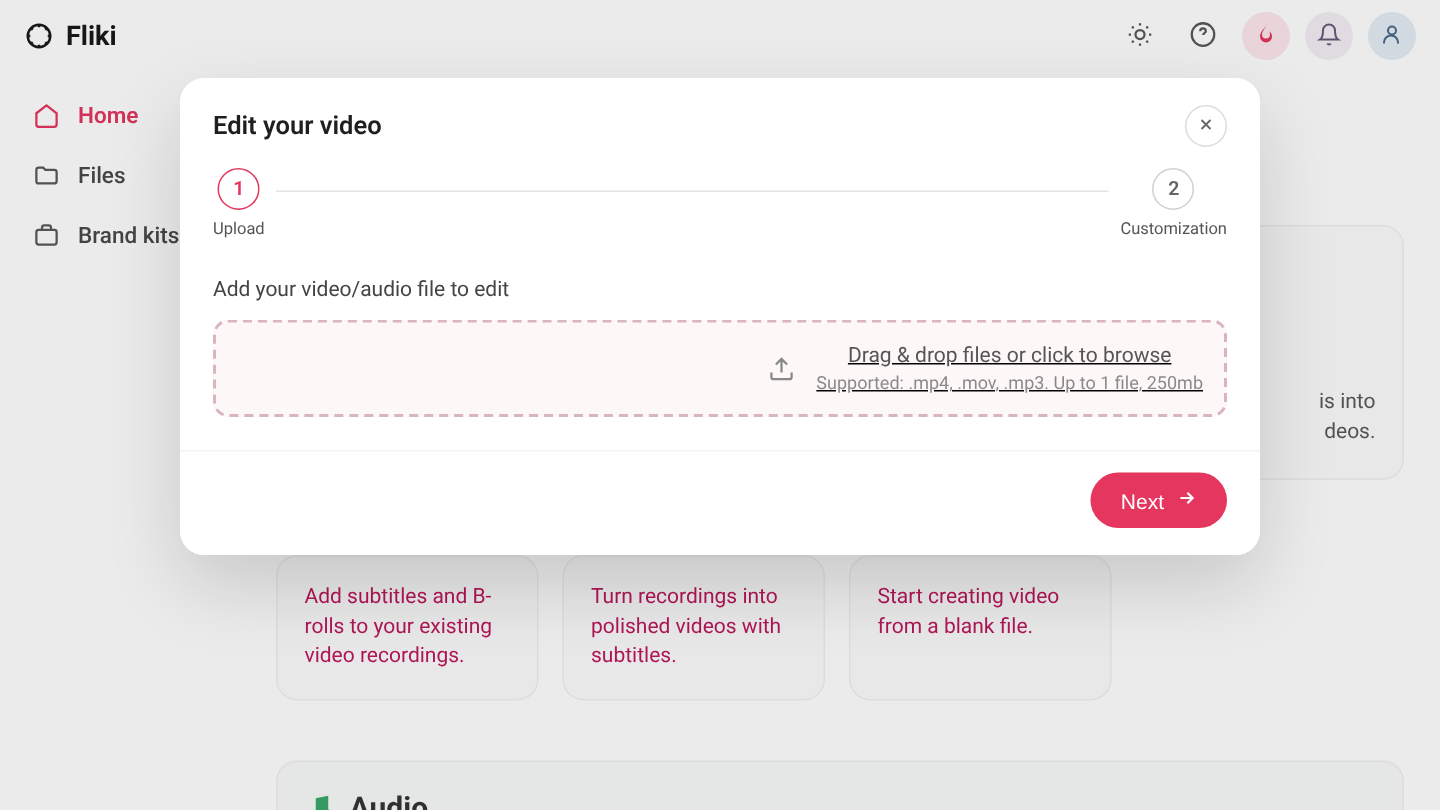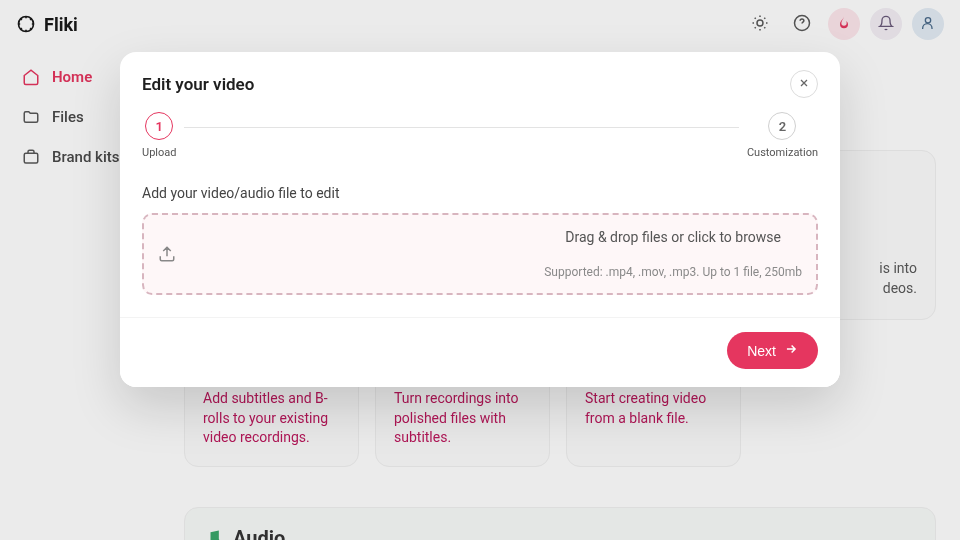--- a/index.html
+++ b/index.html
@@ -41,25 +41,25 @@
     
     .stepper { display: flex; align-items: center; padding: 0 22px 8px 22px; gap: 8px; }
     .step { display: flex; flex-direction: column; align-items: center; gap: 6px; }
     .step-circle { width: 28px; height: 28px; border-radius: 50%; border: 1.5px solid #d0d0d0; display: flex; align-items: center; justify-content: center; font-size: 13px; font-weight: 600; color: #666; background: #fff; }
     .step.active .step-circle { border-color: #e5365f; color: #e5365f; }
     .step-label { font-size: 11px; color: #555; }
     .step-line { flex: 1; height: 1px; background: #e3e3e3; margin-bottom: 16px; }
     
     .modal-body { padding: 18px 22px 22px 22px; }
     .body-label { font-size: 14px; color: #444; margin-bottom: 12px; }
-    .dropzone { border: 2px dashed #d8b5bf; border-radius: 10px; background: #fef7f8; padding: 14px; display: flex; align-items: center; justify-content: space-between; gap: 14px; cursor: pointer; }
+    .dropzone { border: 2px dashed #d8b5bf; border-radius: 10px; background: #fef7f8; padding: 14px; display: flex; align-items: center; justify-content: flex-end; gap: 14px; cursor: pointer; text-decoration: underline; }
     .upload-icon { width: 18px; height: 18px; }
     .drop-text { text-align: center; }
     .drop-main { font-size: 14px; color: #555; }
-    .drop-sub { font-size: 12px; color: #8a8a8a; margin-top: 20px; }
+    .drop-sub { font-size: 12px; color: #8a8a8a; margin-top: 3px; }
     
     .modal-footer { padding: 14px 22px 18px 22px; display: flex; justify-content: flex-end; background: #fff; border-top: 1px solid #f3f3f3; }
     .next-btn { background: #e5365f; color: #fff; border: none; padding: 10px 20px; border-radius: 24px; font-size: 14px; font-weight: 400; display: flex; align-items: center; gap: 8px; cursor: pointer; }
   </style>
 </head>
 <body>
 
 <div class="header">
   <div class="brand">
     <span class="brand-icon">
@@ -124,21 +124,21 @@
       <span>Brand kits</span>
     </div>
   </div>
 
   <div class="main">
     <div class="cards-row">
       <div class="card">
         <div class="card-desc">Add subtitles and B-rolls to your existing video recordings.</div>
       </div>
       <div class="card">
-        <div class="card-desc">Turn recordings into polished files with subtitles.</div>
+        <div class="card-desc">Turn recordings into polished videos with subtitles.</div>
       </div>
       <div class="card">
         <div class="card-desc">Start creating video from a blank file.</div>
       </div>
     </div>
     <div class="section-header">
       <span class="music-icon"><svg viewBox="0 0 24 24" fill="#3aa86b">
             <path d="M9 18a3 3 0 11-6 0 3 3 0 016 0zM9 18V5l10-2v11"></path>
             <circle cx="17" cy="16" r="3"></circle>
           </svg></span>

